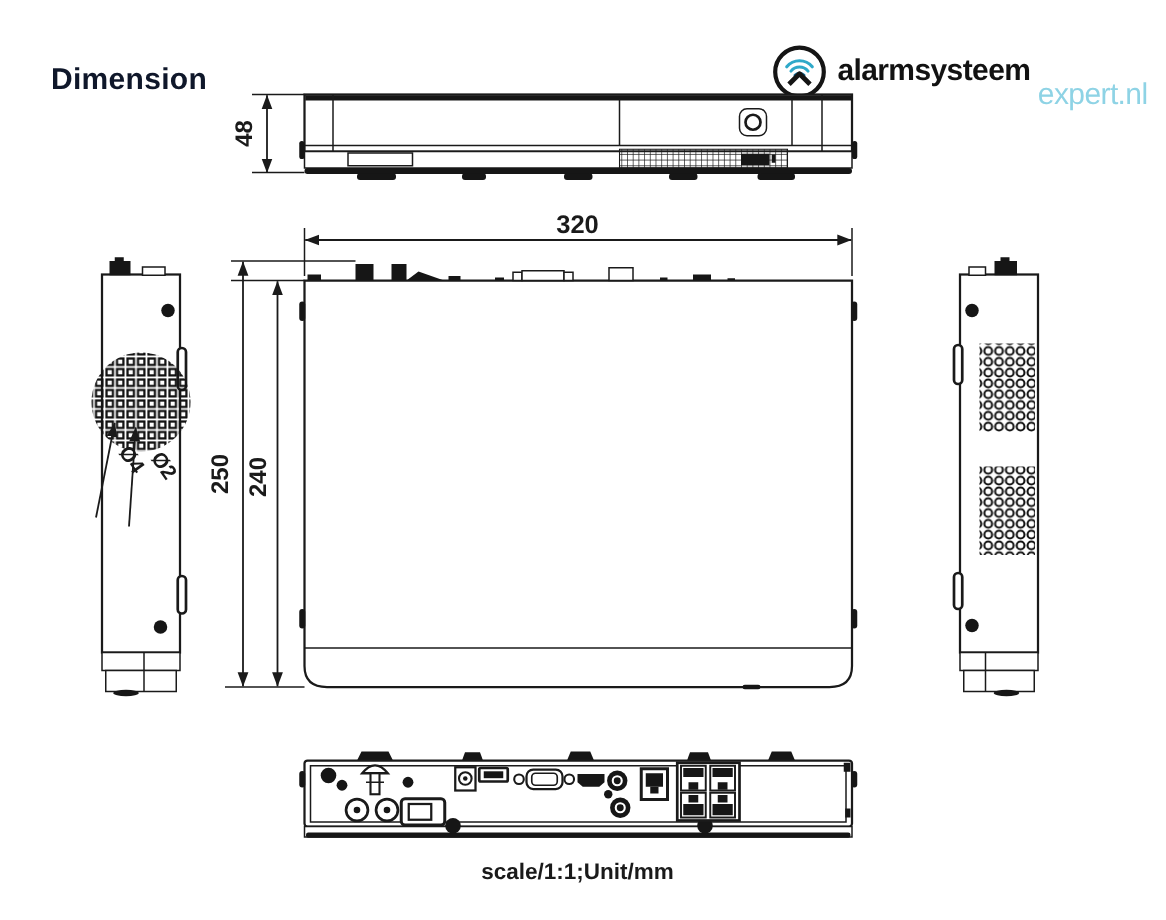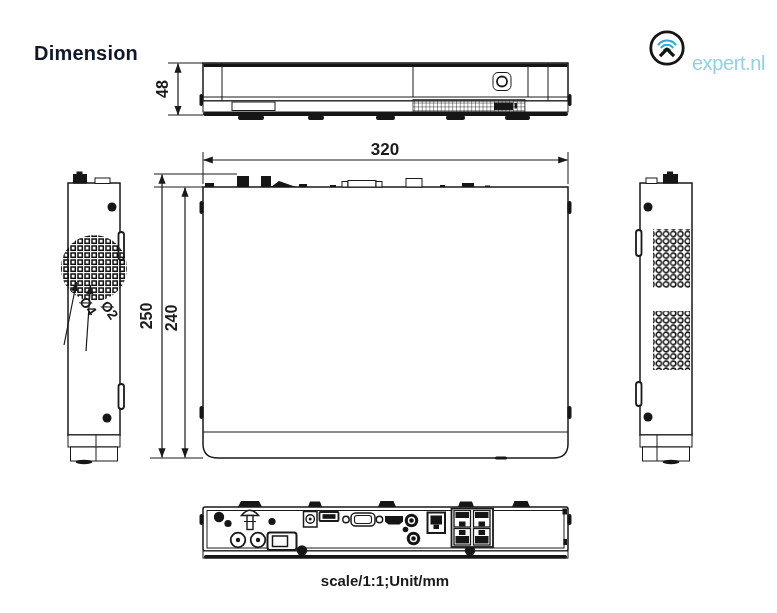--- a/index.html
+++ b/index.html
@@ -30,20 +30,21 @@
   <h1 class="page-title">Dimension</h1>
 
   <div class="logo">
     <svg width="40" height="40" viewBox="0 0 40 40">
       <circle cx="20" cy="20" r="16.2" fill="#fff" stroke="#151515" stroke-width="2.8"></circle>
       <path d="M11.5,16.5 A11,11 0 0 1 28.5,16.5" fill="none" stroke="#2fa9c9" stroke-width="2.1" stroke-linecap="round"></path>
       <path d="M14.3,19.4 A7.4,7.4 0 0 1 25.7,19.4" fill="none" stroke="#2fa9c9" stroke-width="2" stroke-linecap="round"></path>
       <path d="M17,22.2 A4,4 0 0 1 23,22.2" fill="none" stroke="#1a6f96" stroke-width="2" stroke-linecap="round"></path>
       <path d="M13,28.2 L20,21.2 L27,28.2" fill="none" stroke="#151515" stroke-width="3.2" stroke-linejoin="round"></path>
     </svg>
+    <span class="brand-bold">alarmsysteem</span>
       <span class="brand-light">expert.nl</span>
   </div>
 
   <svg class="drawing" width="777" height="613" viewBox="0 0 777 613">
     <defs>
       <marker id="arr" viewBox="0 0 10 10" refX="9.3" refY="5" markerWidth="10" markerHeight="10" orient="auto-start-reverse" markerUnits="userSpaceOnUse">
         <path d="M0,1.4 L9.6,5 L0,8.6 Z" fill="#1a1a1a"></path>
       </marker>
       <pattern id="mesh" width="3.8" height="3.8" patternUnits="userSpaceOnUse">
         <path d="M0,0H3.8 M0,0V3.8" stroke="#1a1a1a" stroke-width="0.9" fill="none"></path>

